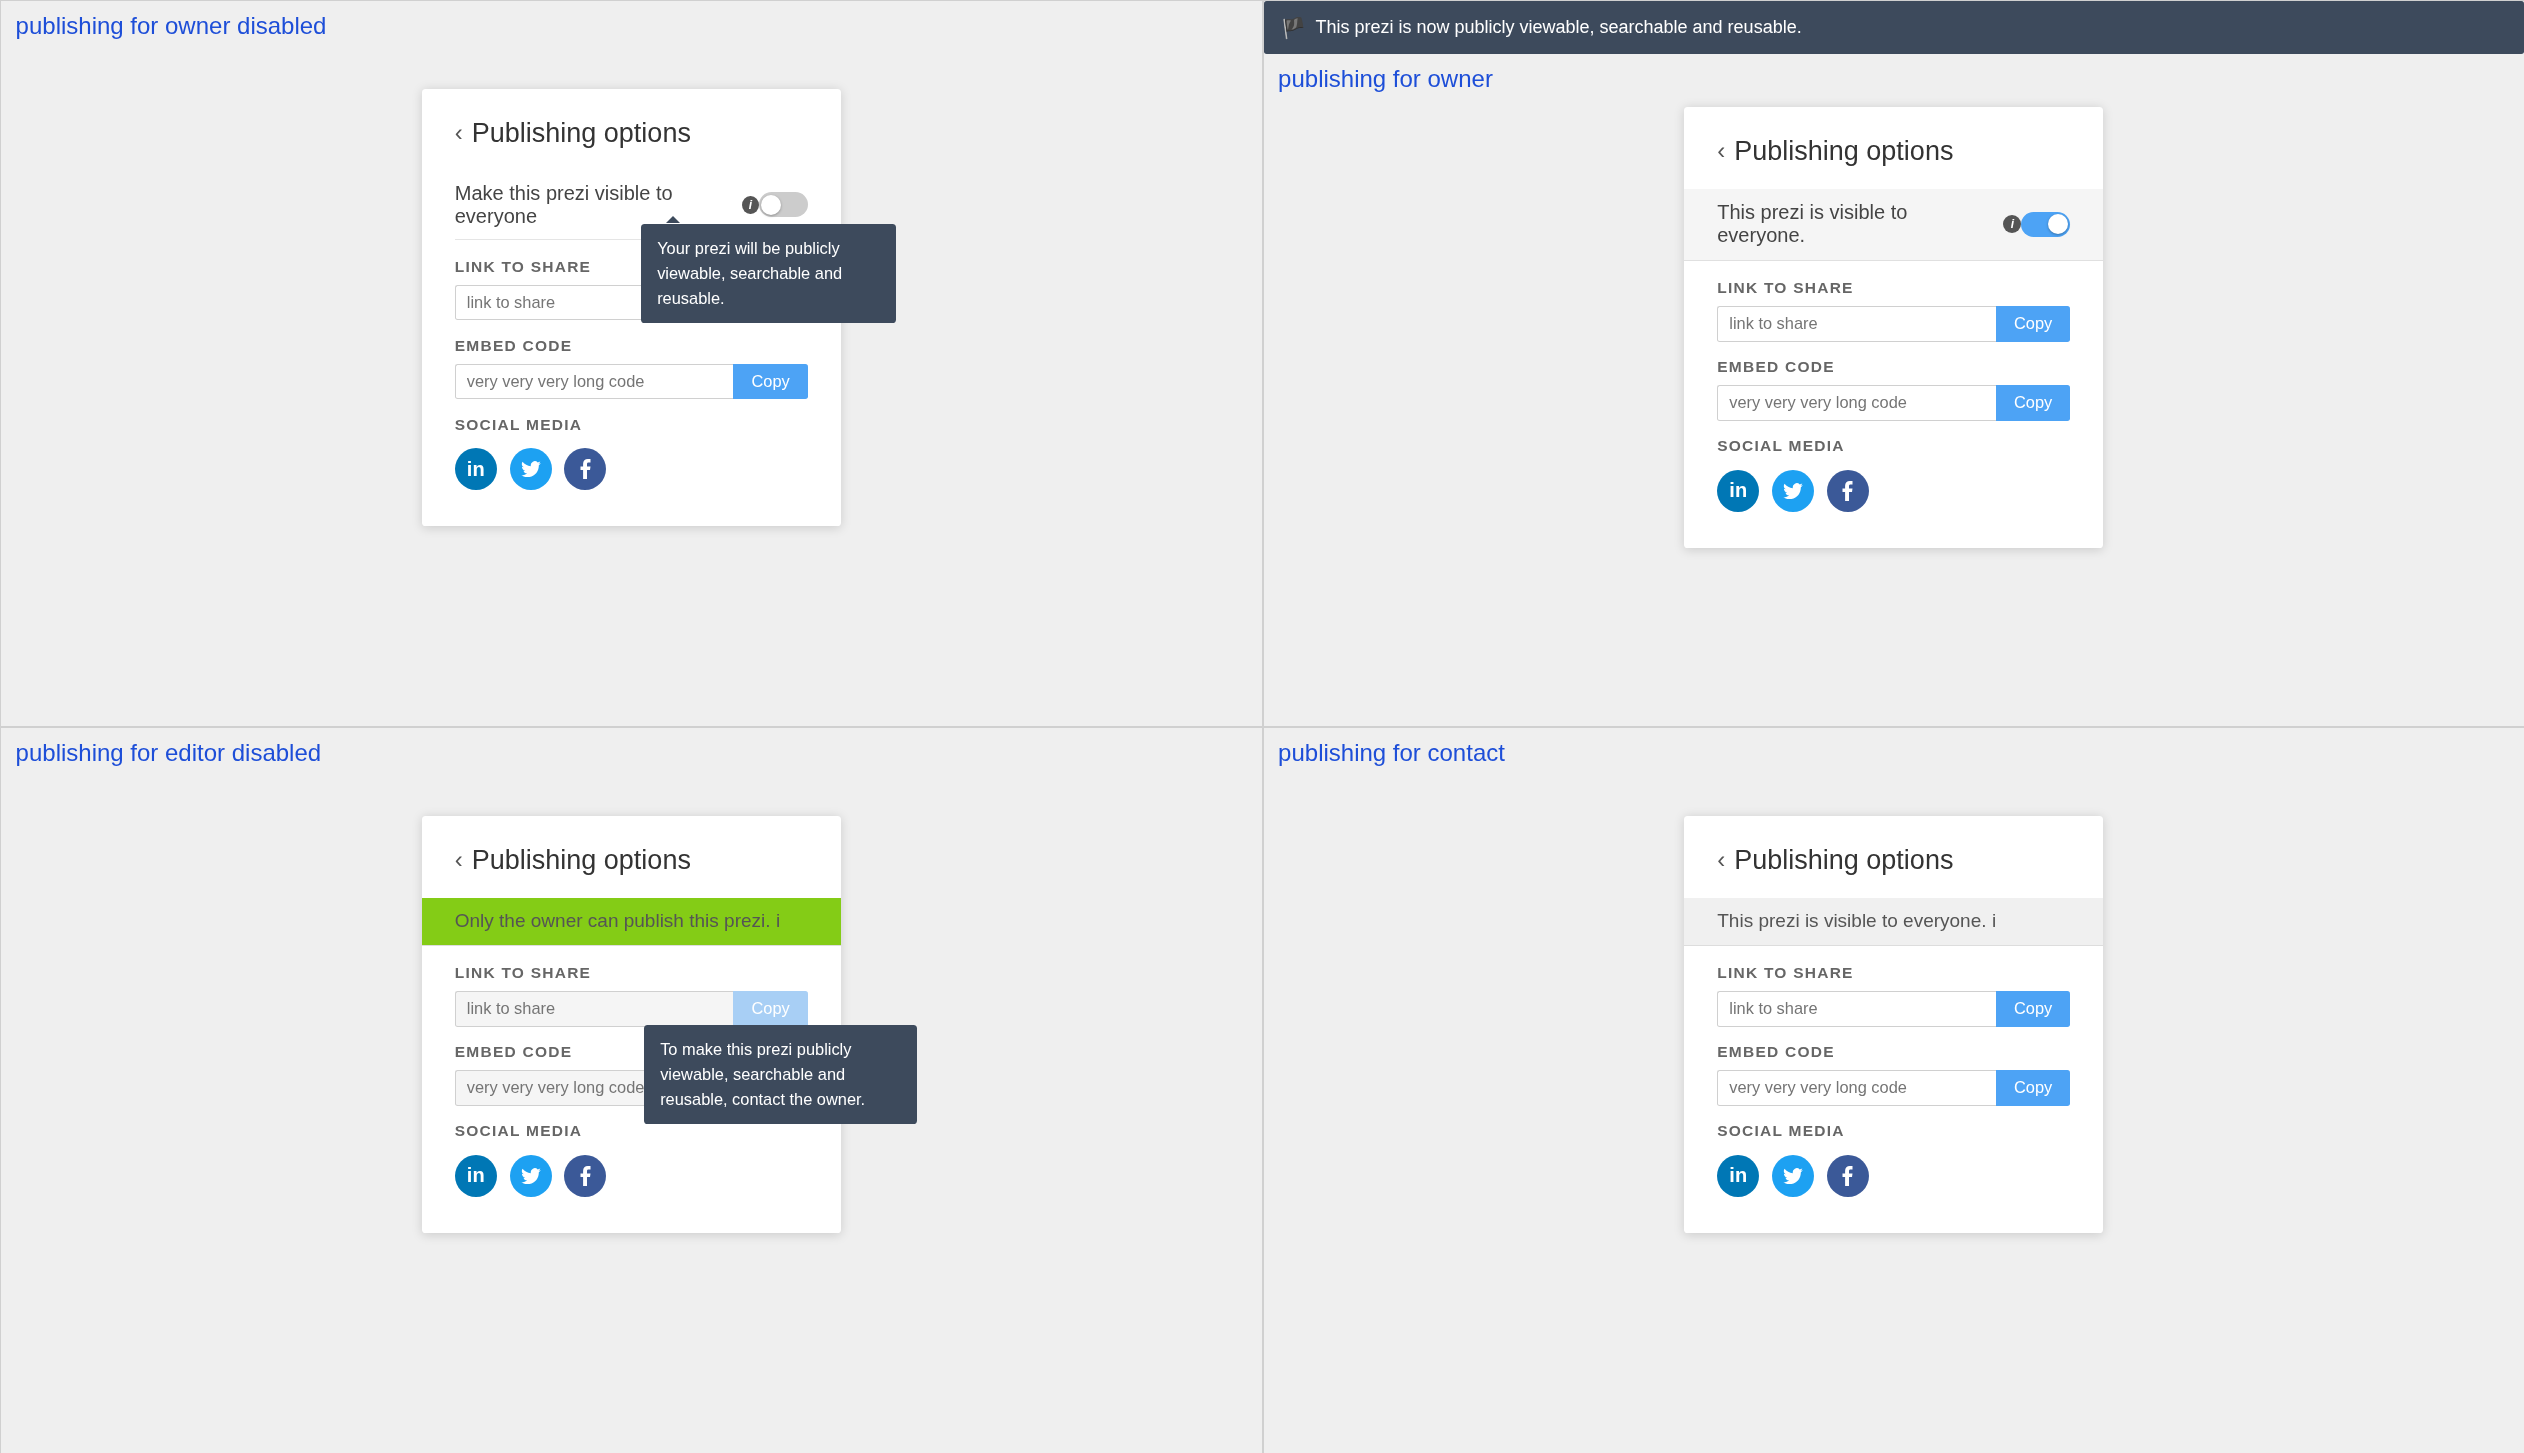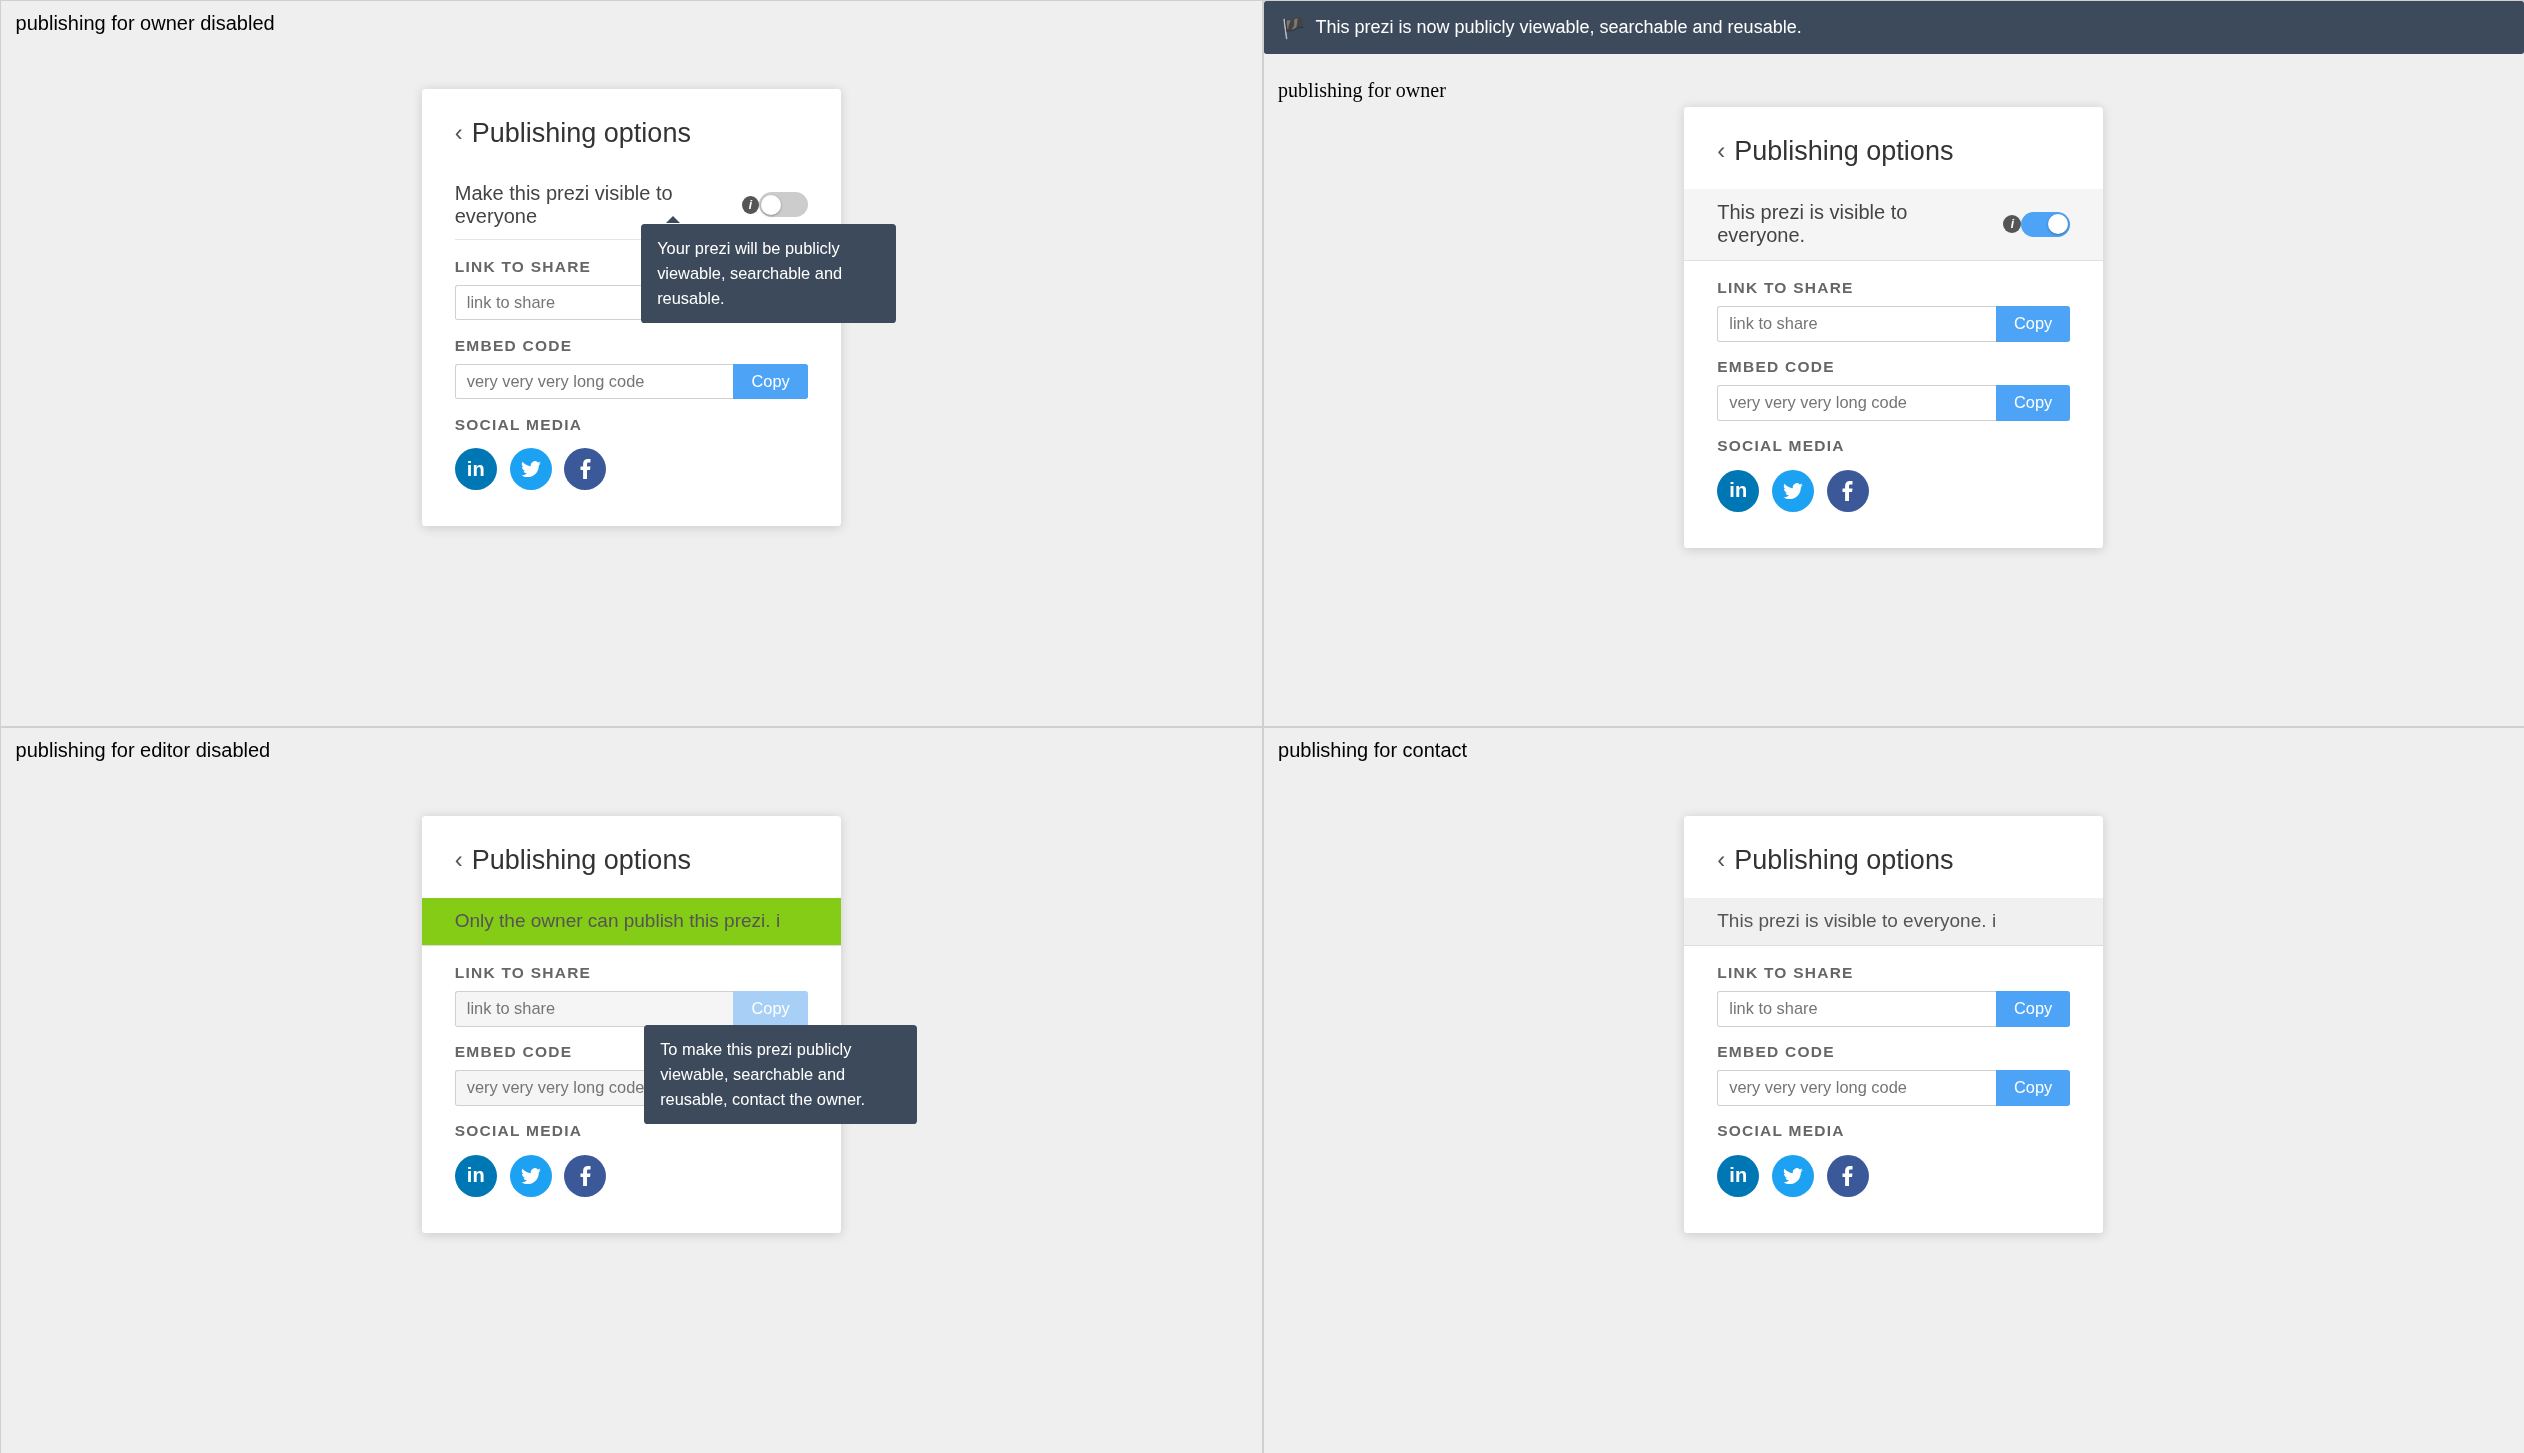--- a/index.html
+++ b/index.html
@@ -19,22 +19,22 @@
       border: 0.9px solid #d0d0d0;
       background: #efefef;
       padding: 14.6px 14.6px 0 14.6px;
       overflow: hidden;
     }
 
     .quadrant-label {
       position: absolute;
       top: 11px;
       left: 14.6px;
-      font-size: 20px;
-      color: #000000;
+      font-size: 24px;
+      color: #1d4ed8;
       font-weight: 400;
     }
 
     .panel-wrapper {
       display: flex;
       justify-content: center;
       align-items: flex-start;
       padding-top: 73px;
       height: 100%;
     }
@@ -323,21 +323,21 @@
       </div>
     </div>
   </div>
 </div>
 
 <div class="quadrant quadrant-top-right">
   <div class="publish-banner">
     <span class="flag-icon">🏴</span>
     <span>This prezi is now publicly viewable, searchable and reusable.</span>
   </div>
-  <span class="quadrant-label" style="top:78px;font-family:Liberation Serif, serif;">publishing for owner</span>
+  <span class="quadrant-label" style="top:64px;">publishing for owner</span>
   <div class="panel-wrapper with-banner">
     <div class="panel">
       <div class="panel-title">
         <span class="back-arrow">‹</span>
         <span>Publishing options</span>
       </div>
 
       <div class="toggle-row" style="background:#f5f5f5; margin: 0 -33px 18px -33px; padding: 12.8px 33px; border-bottom: 0.9px solid #e0e0e0;">
         <span class="toggle-label">
           <span>This prezi is visible to everyone.</span>

